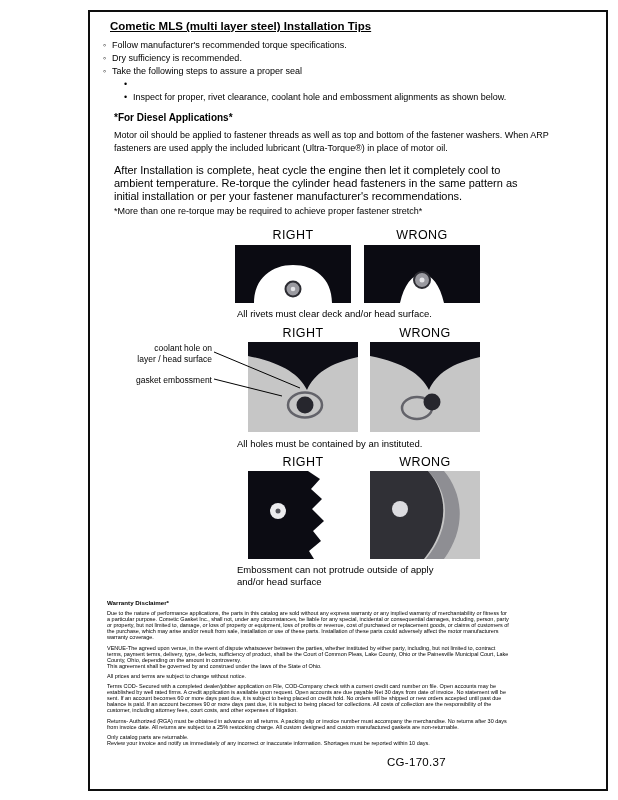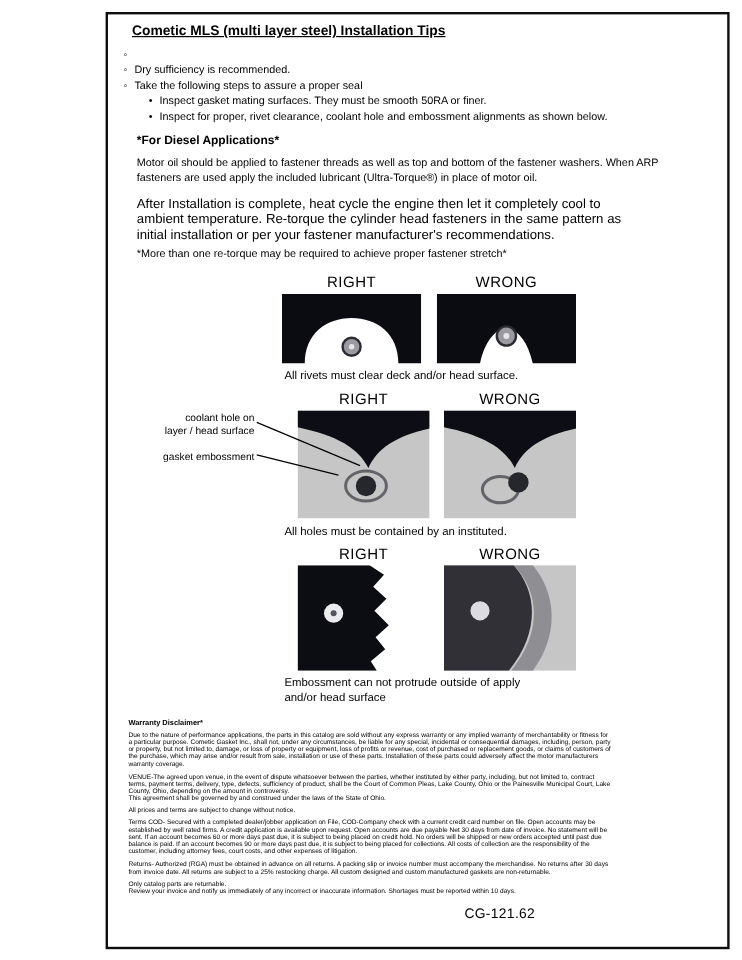--- a/index.html
+++ b/index.html
@@ -57,33 +57,33 @@
 
 <div>
 
   <div class="abs frame"></div>
 
   <h1 class="abs title">Cometic MLS (multi layer steel) Installation Tips</h1>
 
   <div class="abs tips">
     <div class="tip-line">
       <span class="marker">◦</span>
+      <span>Follow manufacturer's recommended torque specifications.</span>
     </div>
     <div class="tip-line">
       <span class="marker">◦</span>
       <span>Dry sufficiency is recommended.</span>
     </div>
     <div class="tip-line">
       <span class="marker">◦</span>
       <span>Take the following steps to assure a proper seal</span>
     </div>
     <div class="sub">
       <div class="tip-line">
         <span class="marker">•</span>
-        <span>Inspect gasket mating surfaces.  They must be smooth 50RA or finer.</span>
       </div>
       <div class="tip-line">
         <span class="marker">•</span>
         <span>Inspect for proper, rivet clearance, coolant hole and embossment alignments as shown below.</span>
       </div>
     </div>
   </div>
 
   <div class="abs diesel-heading">*For Diesel Applications*</div>
   <div class="abs para1">Motor oil should be applied to fastener threads as well as top and bottom of the fastener washers. When ARP fasteners are used apply the included lubricant (Ultra-Torque®) in place of motor oil.</div>
@@ -167,15 +167,15 @@
     <p class="lp">Due to the nature of performance applications, the parts in this catalog are sold without any express warranty or any implied warranty of merchantability or fitness for a particular purpose.  Cometic Gasket Inc., shall not, under any circumstances, be liable for any special, incidental or consequential damages, including, person, party or property, but not limited to, damage, or loss of property or equipment, loss of profits or revenue, cost of purchased or replacement goods, or claims of customers of the purchase, which may arise and/or result from sale, installation or use of these parts.  Installation of these parts could adversely affect the motor manufacturers warranty coverage.</p>
     <p class="lp">VENUE-The agreed upon venue, in the event of dispute whatsoever between the parties, whether instituted by either party, including, but not limited to, contract terms, payment terms, delivery, type, defects, sufficiency of product, shall be the Court of Common Pleas, Lake County, Ohio or the Painesville Municipal Court, Lake County, Ohio, depending on the amount in controversy.
 This agreement shall be governed by and construed under the laws of the State of Ohio.</p>
     <p class="lp">All prices and terms are subject to change without notice.</p>
     <p class="lp">Terms COD- Secured with a completed dealer/jobber application on File, COD-Company check with a current credit card number on file.  Open accounts may be established by well rated firms.  A credit application is available upon request.  Open accounts are due payable Net 30 days from date of invoice.  No statement will be sent.  If an account becomes 60 or more days past due, it is subject to being placed on credit hold.  No orders will be shipped or new orders accepted until past due balance is paid.  If an account becomes 90 or more days past due, it is subject to being placed for collections.  All costs of collection are the responsibility of the customer, including attorney fees, court costs, and other expenses of litigation.</p>
     <p class="lp">Returns- Authorized (RGA) must be obtained in advance on all returns.  A packing slip or invoice number must accompany the merchandise.  No returns after 30 days from invoice date.  All returns are subject to a 25% restocking charge.  All custom designed and custom manufactured gaskets are non-returnable.</p>
     <p class="lp">Only catalog parts are returnable.
 Review your invoice and notify us immediately of any incorrect or inaccurate information.  Shortages must be reported within 10 days.</p>
   </div>
 
-  <div class="abs footer">CG-121.62</div>
+  <div class="abs footer">CG-170.37</div>
 
 </div>
 
 </body></html>

